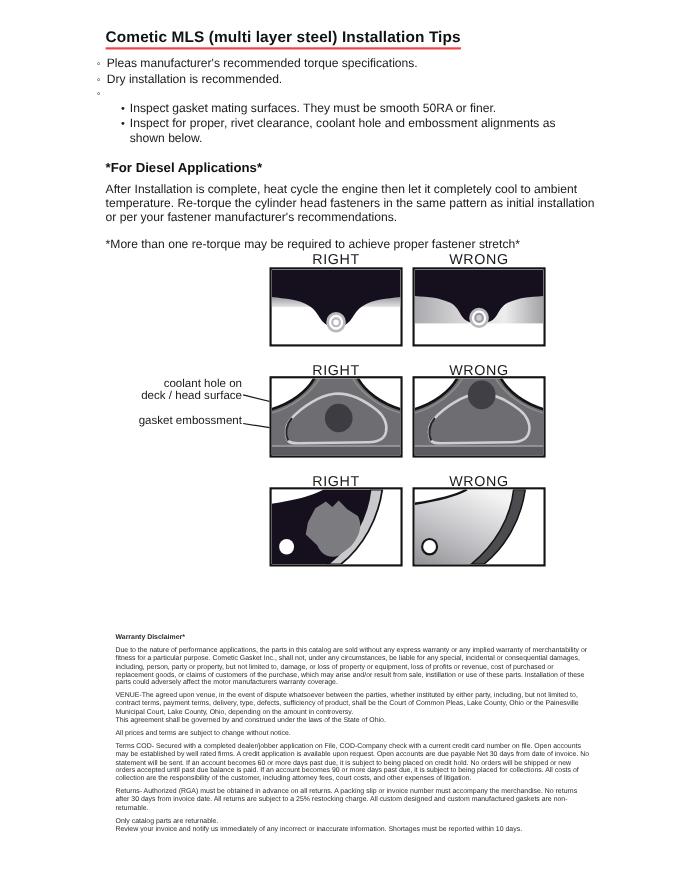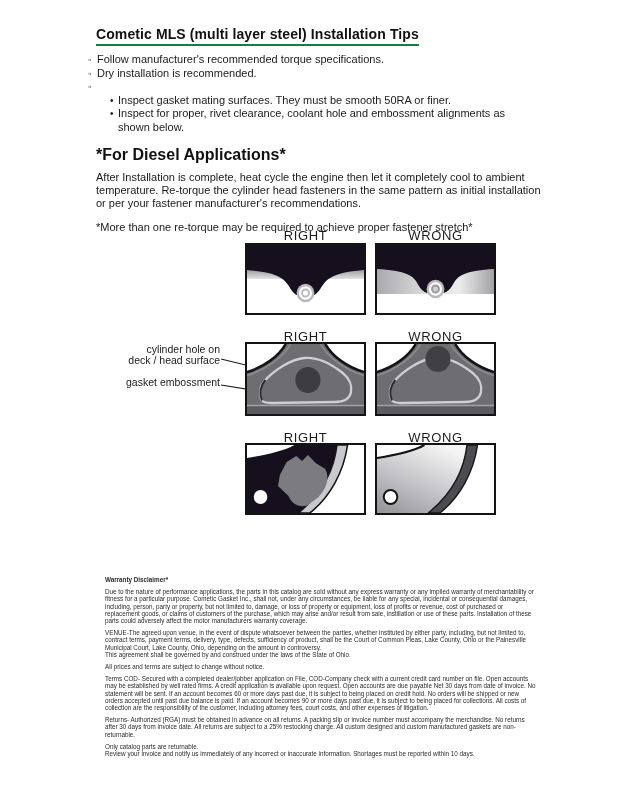--- a/index.html
+++ b/index.html
@@ -8,28 +8,28 @@
     font-family:"Liberation Sans","DejaVu Sans",sans-serif;
     color:#1a1a1a;-webkit-font-smoothing:antialiased;
   }
   .page{position:absolute;inset:0;background:#ffffff;}
 
   
   .top-text{padding:25px 80px 0 88px;}
   .title{
     display:inline-block;margin:0 0 7px 8px;
     font-size:14px;font-weight:bold;color:#111;
-    border-bottom:2px solid #15803d;padding-bottom:2px;
+    border-bottom:2px solid #ef4444;padding-bottom:2px;
     letter-spacing:.1px;
   }
   .b-row{display:flex;font-size:11px;line-height:13.5px;}
   .b-row .mk{width:9px;flex:none;font-size:10px;line-height:13.5px;color:#1a1a1a;}
   .sub{margin-left:22px;}
   .sub .mk{width:8px;font-size:10px;}
-  .diesel-h{margin:12px 0 4px 8px;font-size:16px;font-weight:bold;color:#111;}
+  .diesel-h{margin:12px 0 4px 8px;font-size:12px;font-weight:bold;color:#111;}
   .para{margin:7px 0 9px 8px;width:450px;font-size:11px;line-height:13px;}
   .para.last{margin-top:11px;}
 
   
   .dlayer{position:absolute;left:8px;top:0;width:618px;height:570px;}
   .dlabel{
     position:absolute;width:121px;text-align:center;
     font-size:13px;letter-spacing:.6px;color:#1b1b1b;
   }
   .dbox{
@@ -56,21 +56,21 @@
 </head>
 <body>
 
 <div class="page">
 
   <div class="top-text">
     <h1 class="title">Cometic MLS (multi layer steel) Installation Tips</h1>
 
     <div class="b-row">
       <span class="mk">◦</span>
-      <span>Follow manufacturer's recommended torque specifications.</span>
+      <span>Pleas manufacturer's recommended torque specifications.</span>
     </div>
     <div class="b-row">
       <span class="mk">◦</span>
       <span>Dry installation is recommended.</span>
     </div>
     <div class="b-row">
       <span class="mk">◦</span>
     </div>
     <div class="b-row sub">
       <span class="mk">•</span>
@@ -127,21 +127,21 @@
         <path d="M0,0 H121 V24 C107,25 98,25.5 88,30 C75,36 81,49 60.5,49 C40,49 46,36 33,30 C23,25.5 14,25 0,24 Z" fill="#160f1e"></path>
         <circle cx="60.5" cy="44" r="8" fill="#ffffff" stroke="#b9b9bd" stroke-width="2.5"></circle>
         <circle cx="60.5" cy="44" r="3.6" fill="#cfcfd3" stroke="#9a9a9e" stroke-width="2"></circle>
       </svg>
     </div>
 
 
     <div class="dlabel" style="left:237px;top:329px">RIGHT</div>
     <div class="dlabel" style="left:367px;top:329px">WRONG</div>
 
-    <div class="ann" style="top:344px">cylinder hole on</div>
+    <div class="ann" style="top:344px">coolant hole on</div>
     <div class="ann" style="top:355px">deck / head surface</div>
     <div class="ann" style="top:377px">gasket embossment</div>
 
     <div class="dbox h74" style="left:237px;top:342px">
       <svg viewBox="0 0 121 70" preserveAspectRatio="none">
         <rect width="121" height="70" fill="#6d6d72"></rect>
         <rect x="0" y="61" width="121" height="9" fill="#5b5b60"></rect>
         <line x1="0" y1="61.5" x2="121" y2="61.5" stroke="#a3a3a7" stroke-width="1.5"></line>
         <path d="M0,0 L40,0 C33,12 18,23 0,28 Z" fill="#ffffff"></path>
         <path d="M40,0 C33,12 18,23 0,28" fill="none" stroke="#141414" stroke-width="2.5"></path>

